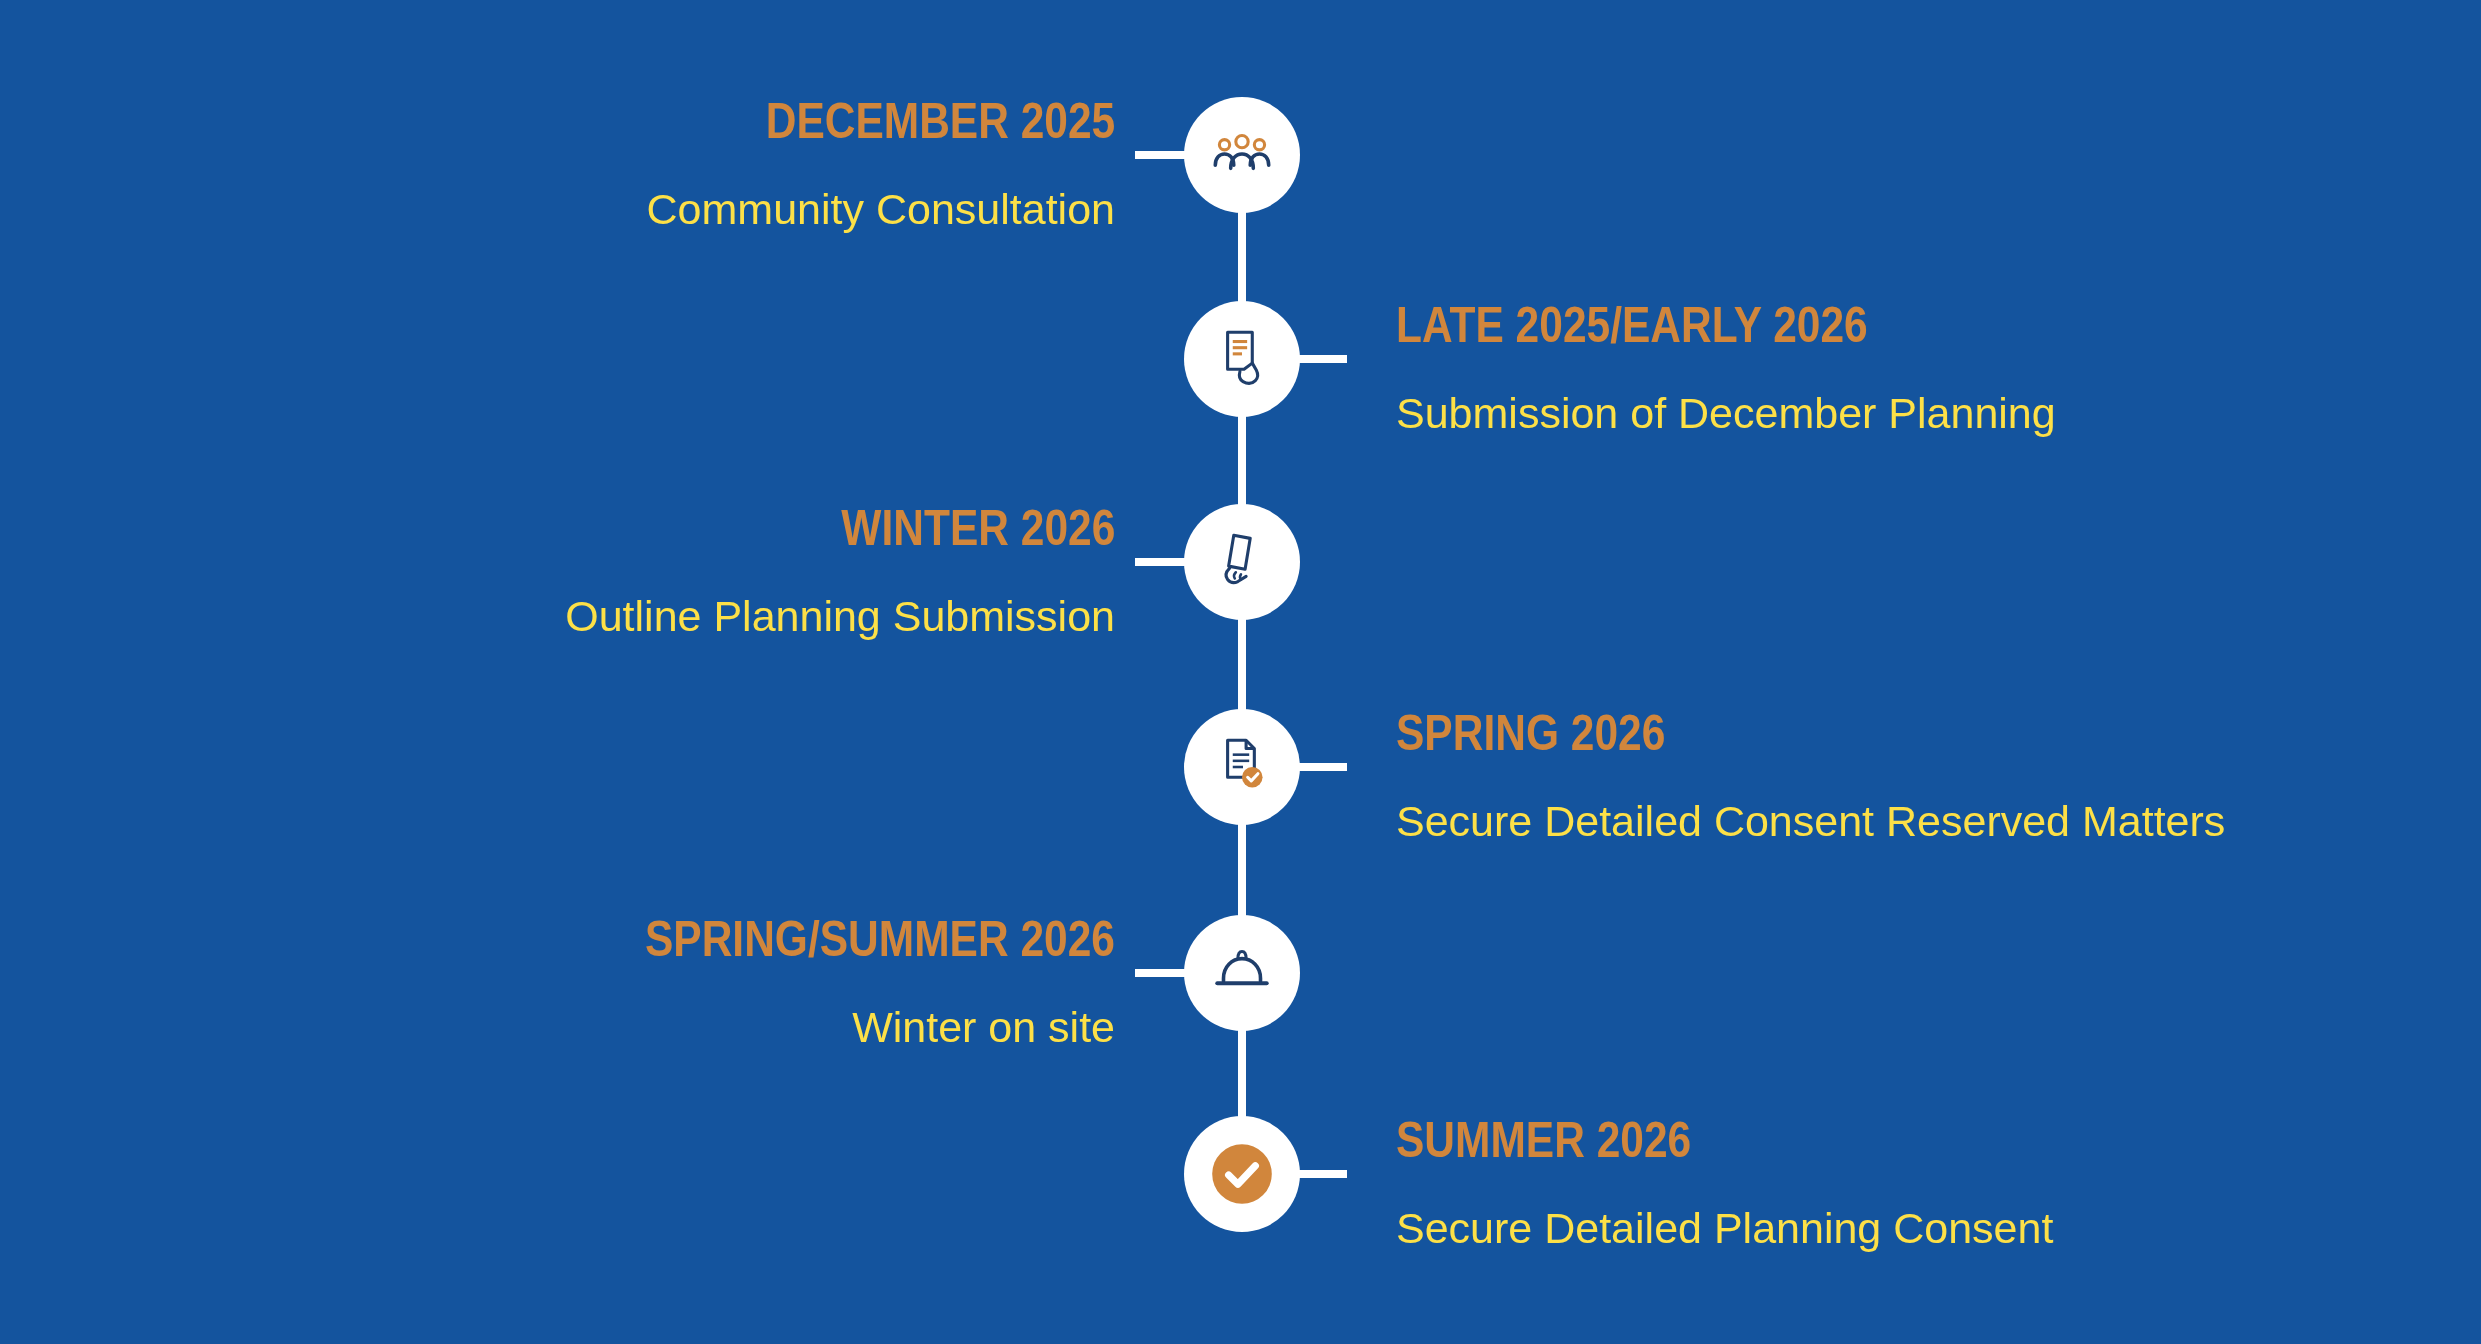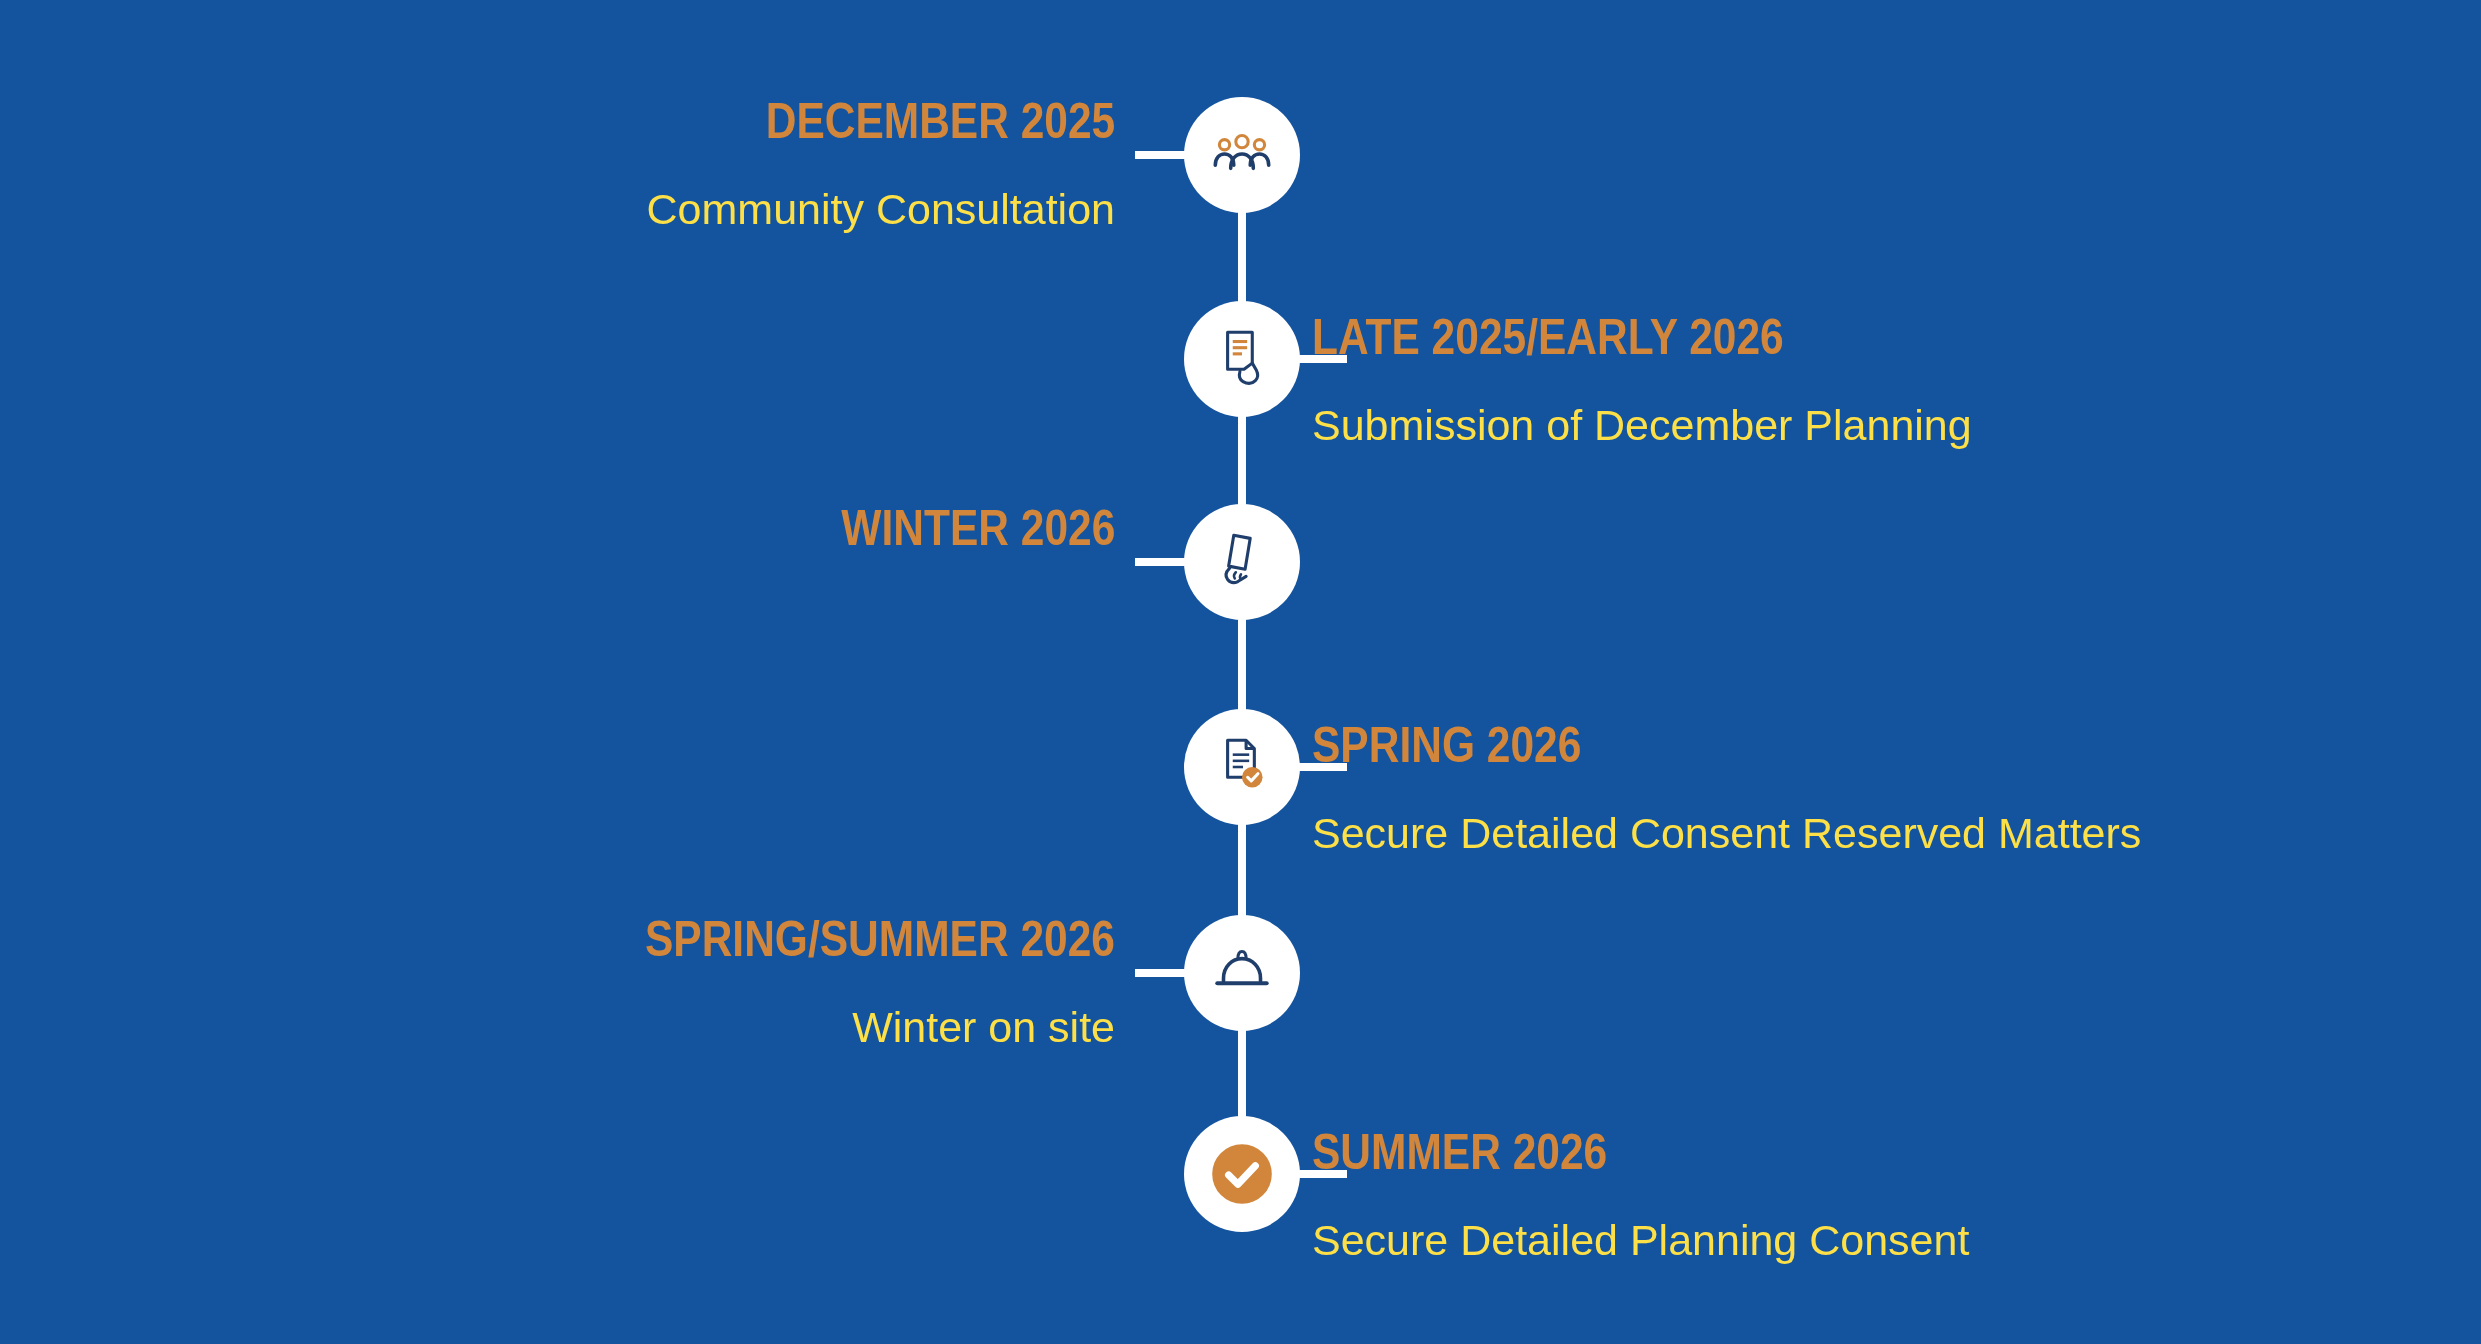--- a/index.html
+++ b/index.html
@@ -16,21 +16,21 @@
     position:absolute; left:1184px; width:116px; height:116px;
     border-radius:50%; background:#ffffff;
     display:flex; align-items:center; justify-content:center;
   }
   .node svg { width:74px; height:74px; display:block; }
   .label {
     position:absolute; height:124px;
     display:flex; flex-direction:column; justify-content:space-between;gap:34px;
   }
   .label.left  { right:1366px; align-items:flex-end;  text-align:right; }
-  .label.right { left:1312px;  align-items:flex-start; text-align:left;margin-top:12px; }
+  .label.right { left:1396px;  align-items:flex-start; text-align:left; }
   .date {
     color:#D1863C; font-size:50px; font-weight:700; text-transform:uppercase;
     line-height:1.12; white-space:nowrap; letter-spacing:0px;
     transform:scaleX(0.85); display:inline-block;
   }
   .label.left  .date { transform-origin:right center; }
   .label.right .date { transform-origin:left center; }
   .title { color:#fde047; font-size:43px; font-weight:400; line-height:1.25; white-space:nowrap; }
 
   
@@ -84,20 +84,21 @@
           <path d="M34 48 q-2 7 3 10 q7 4 12-1 q4-4 1-10 l-4-7" fill="none" stroke="#1F3E6B" stroke-width="3" stroke-linecap="round"></path>
         </svg>
       </span>
     </div>
   </div>
 
   <div class="i3">
     <div class="tick left"></div>
     <div class="label left">
       <span class="date">Winter 2026</span>
+      <span class="title">Outline Planning Submission</span>
     </div>
     <div class="node">
       <span>
         <svg viewBox="0 0 72 72">
           <path d="M28 10 l16 3 -5 30 -16 -3 z" fill="#ffffff" stroke="#1F3E6B" stroke-width="3" stroke-linejoin="round"></path>
           <path d="M24 42 q-6 6 -2 11 q4 5 10 2 l8 -5" fill="none" stroke="#1F3E6B" stroke-width="3" stroke-linecap="round"></path>
           <path d="M30 46 q-3 3 -1 6 M35 48 q-2 3 0 5" fill="none" stroke="#1F3E6B" stroke-width="2.5" stroke-linecap="round"></path>
         </svg>
       </span>
     </div>

